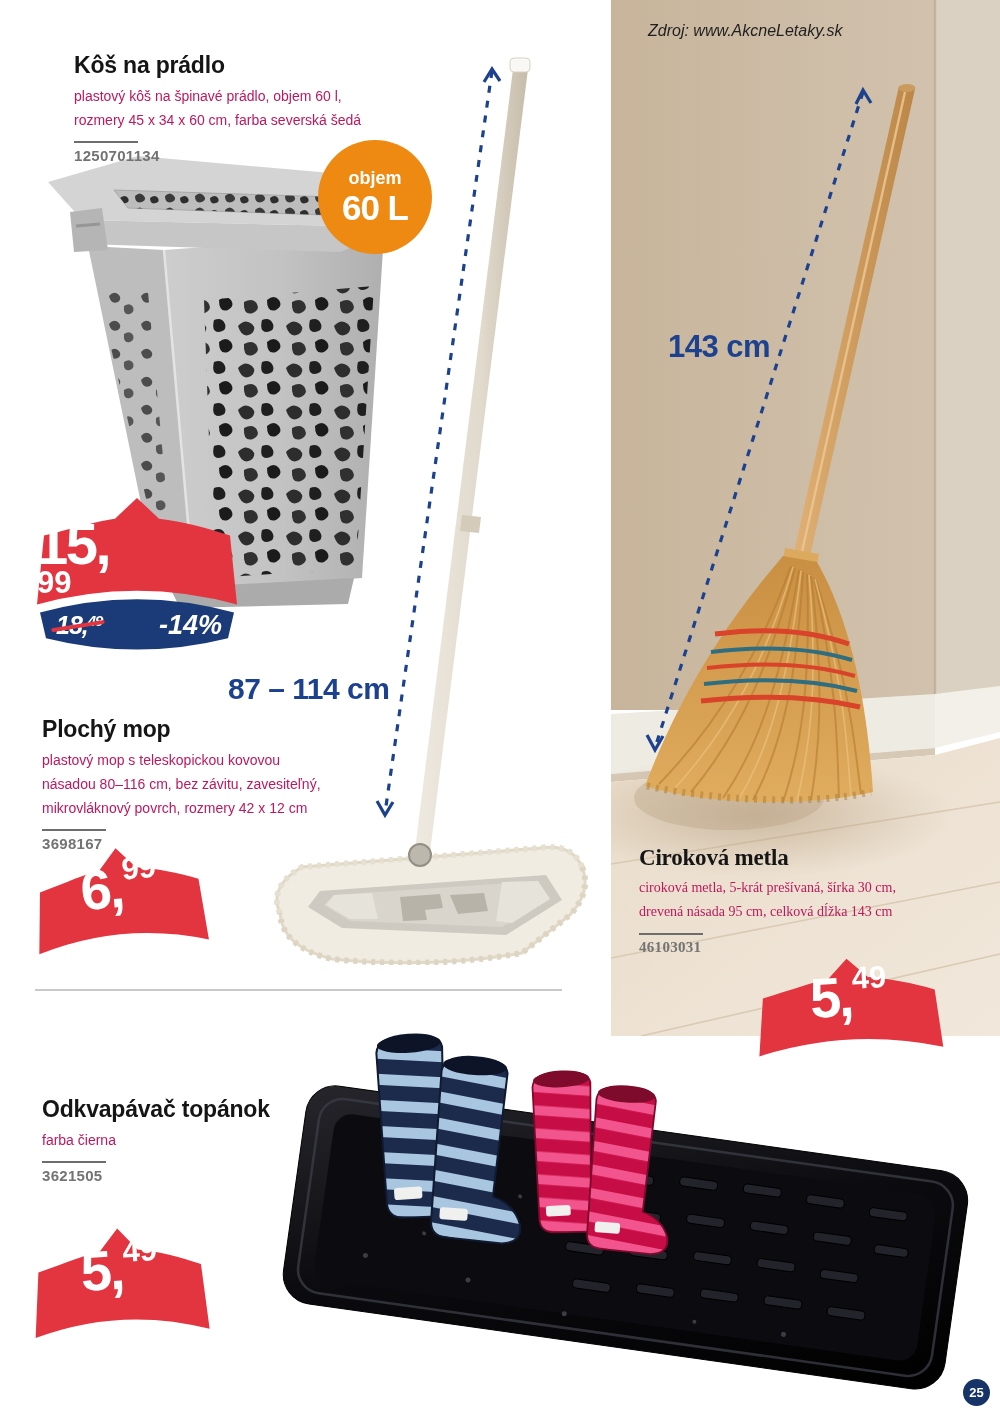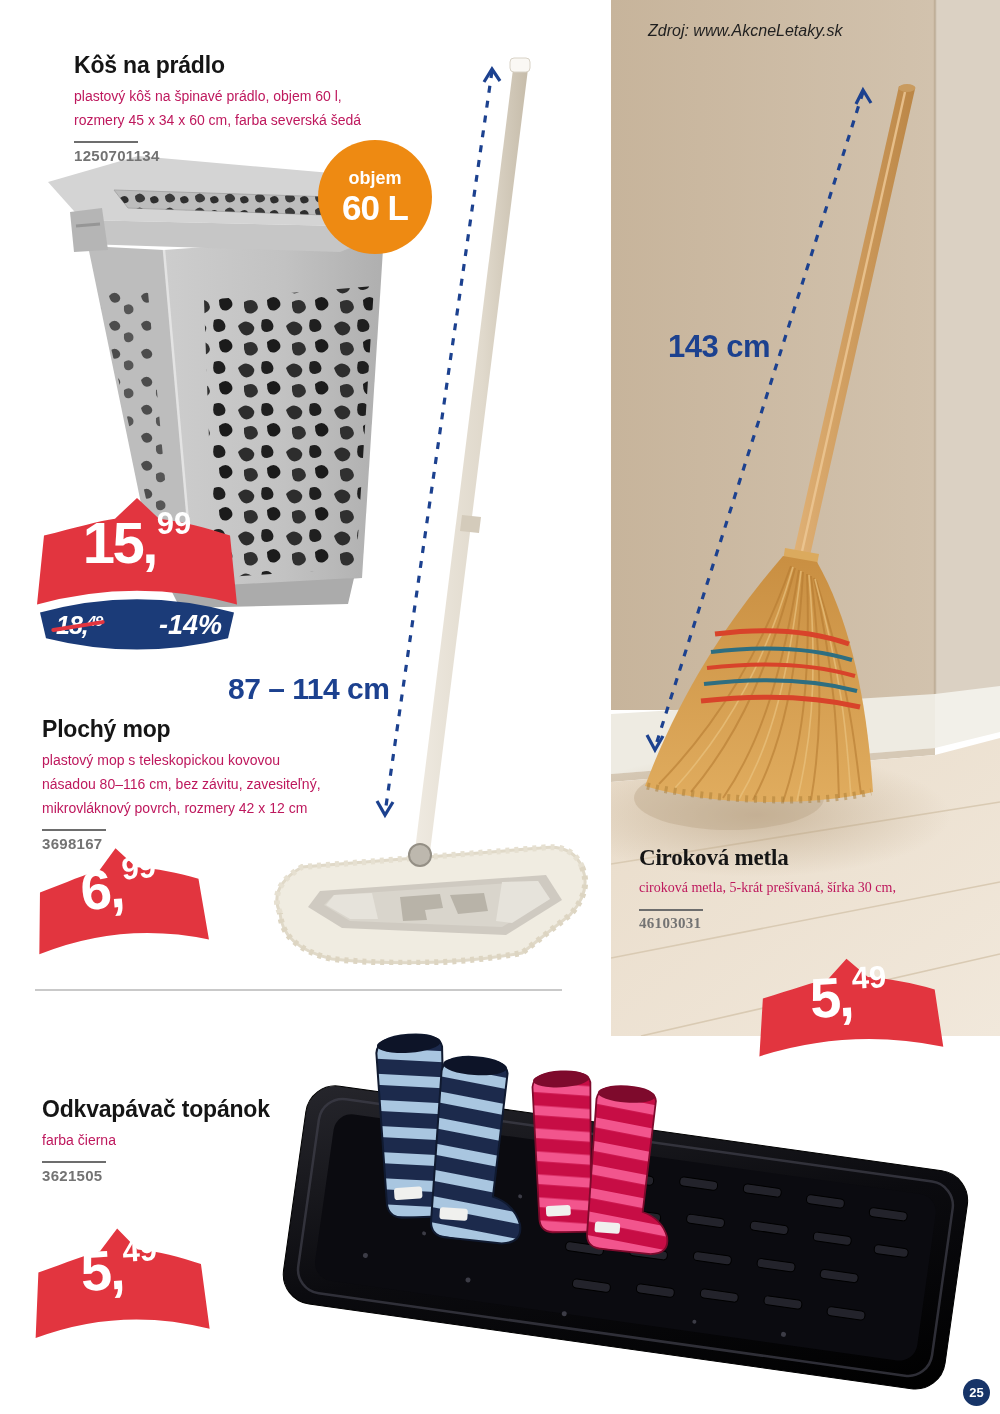--- a/index.html
+++ b/index.html
@@ -295,20 +295,21 @@
   </div>
 
   <div class="source-note">Zdroj: www.AkcneLetaky.sk</div>
 
   <div class="measure" style="left:668px;top:320px;font-size:31px;margin-top:9px;">143 cm</div>
 
   <div class="tblock" style="left:639px;top:845px;width:350px;font-family:Liberation Serif, serif;">
     <div class="title">Ciroková metla</div>
     <div class="desc">
       <div>ciroková metla, 5-krát prešívaná, šírka 30 cm,</div>
+      <div>drevená násada 95 cm, celková dĺžka 143 cm</div>
     </div>
     <div class="code-divider"></div>
     <div class="code">46103031</div>
   </div>
 
   <div class="hdivider"></div>
 
   <div class="tblock" style="left:42px;top:1096px;width:320px;">
     <div class="title">Odkvapávač topánok</div>
     <div class="desc">
@@ -316,21 +317,21 @@
     </div>
     <div class="code-divider"></div>
     <div class="code">3621505</div>
   </div>
 
   <div class="price-badge big" style="left:36px;top:492px;width:202px;height:160px;">
     <svg viewBox="0 0 202 162" preserveAspectRatio="none" aria-hidden="true">
       <path d="M8,44 C40,36 64,29 79,27 L101,6 L123,27 C147,30 170,36 194,44 L201,114 Q101,86 1,114 Z" fill="#E2353F"></path>
       <path d="M4,122 Q101,95 198,122 L192,148 Q101,171 10,148 Z" fill="#1B3B78"></path>
     </svg>
-    <div class="price-main" style="top:14px;height:84px;align-items:flex-start;padding-top:8px;">
+    <div class="price-main" style="top:14px;height:84px;align-items:flex-start;padding-top:8px;flex-direction:column;">
       <span class="price-whole">15,</span>
         <span class="price-cents">99</span>
     </div>
     <div class="strip-row" style="left:20px;right:16px;top:118px;height:30px;">
       <span class="old-price">
         <span>18,</span><span class="old-cents">49</span>
         <i class="strike"></i>
       </span>
       <span class="discount">-14%</span>
     </div>

